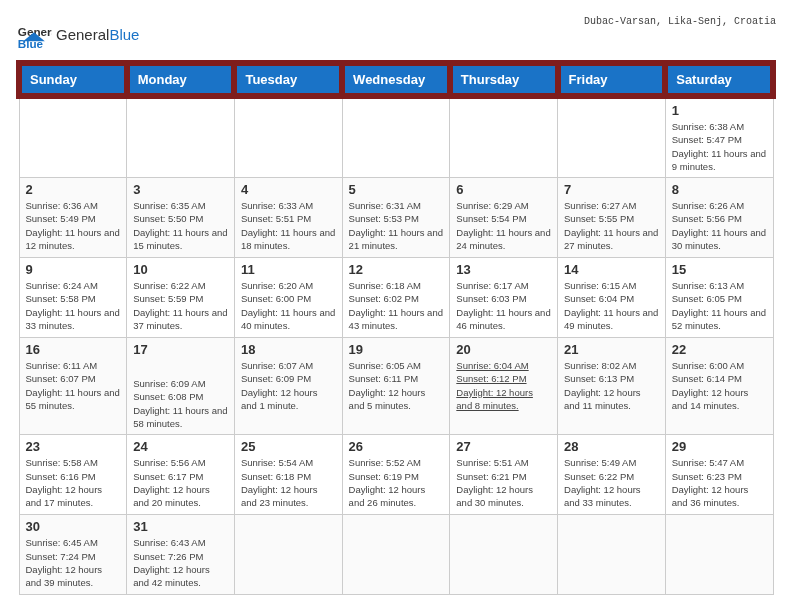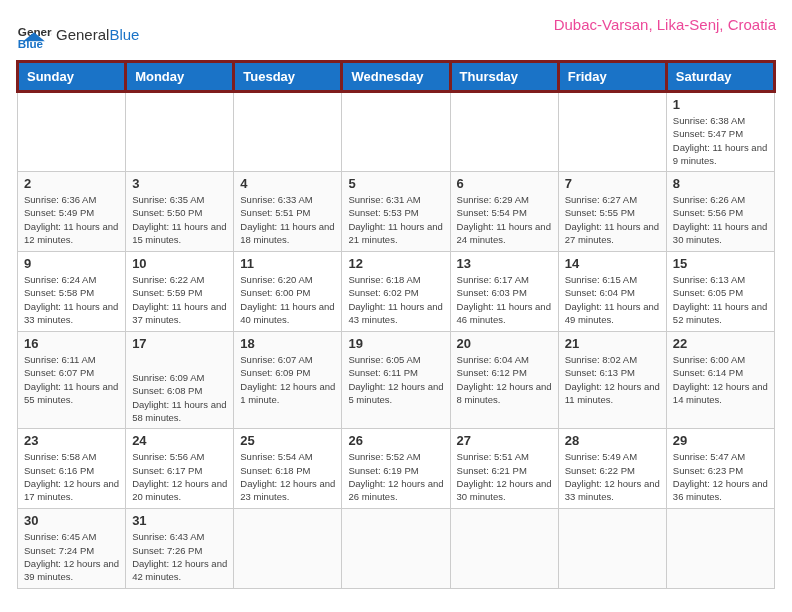--- a/index.html
+++ b/index.html
@@ -27,35 +27,36 @@
     }
     .title-block {
       text-align: right;
     }
     .month-title {
       font-size: 32px;
       font-weight: bold;
       color: #333;
     }
     .subtitle {
-      font-size: 15px;
-      color: #ec4899;
+      font-size: 10px;
+      color: #404040;
+      font-family: Liberation Mono, monospace;
     }
     .calendar {
       width: 100%;
       border-collapse: collapse;
       border: 1px solid #ccc;
     }
     .calendar th {
       background-color: #1a73c7;
       color: #fff;
       text-align: left;
       padding: 6px 8px;
       font-size: 13px;
-      border: 3px solid #7f1d1d;
+      border: 6px solid #7f1d1d;
     }
     .calendar td {
       vertical-align: top;
       border: 1px solid #ccc;
       padding: 4px 6px;
       width: calc(100% / 7);
       height: 80px;
       font-size: 10px;
       color: #333;
     }
@@ -234,21 +235,21 @@
 Daylight: 12 hours and 1 minute.</div>
         </td>
         <td>
           <span class="day-number">19</span>
           <div class="day-info" style="white-space: pre-line;">Sunrise: 6:05 AM
 Sunset: 6:11 PM
 Daylight: 12 hours and 5 minutes.</div>
         </td>
         <td>
           <span class="day-number">20</span>
-          <div class="day-info" style="white-space: pre-line;">Sunrise: 6:04 AM
+          <div class="day-info" style="white-space: pre-line; text-decoration: underline;">Sunrise: 6:04 AM
 Sunset: 6:12 PM
 Daylight: 12 hours and 8 minutes.</div>
         </td>
         <td>
           <span class="day-number">21</span>
           <div class="day-info" style="white-space: pre-line;">Sunrise: 8:02 AM
 Sunset: 6:13 PM
 Daylight: 12 hours and 11 minutes.</div>
         </td>
         <td>

